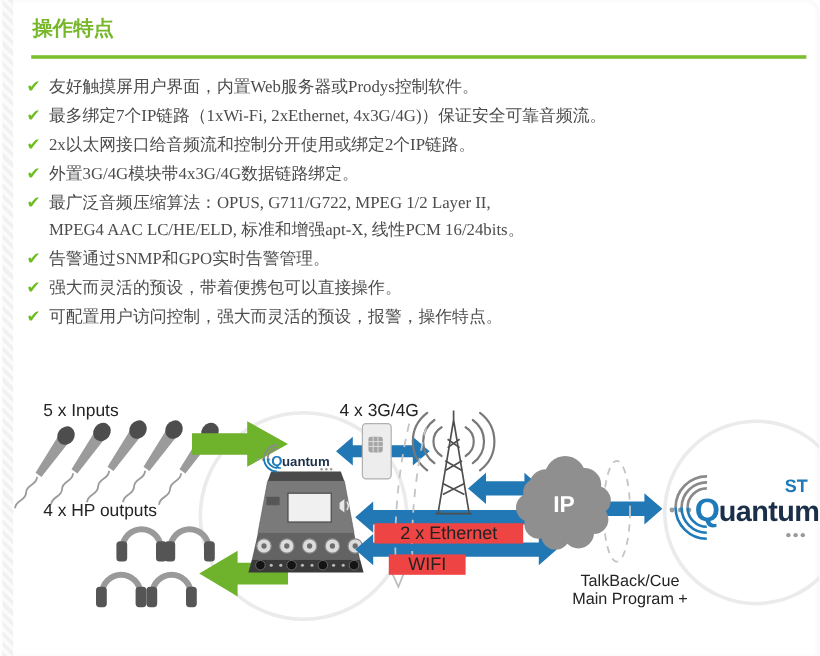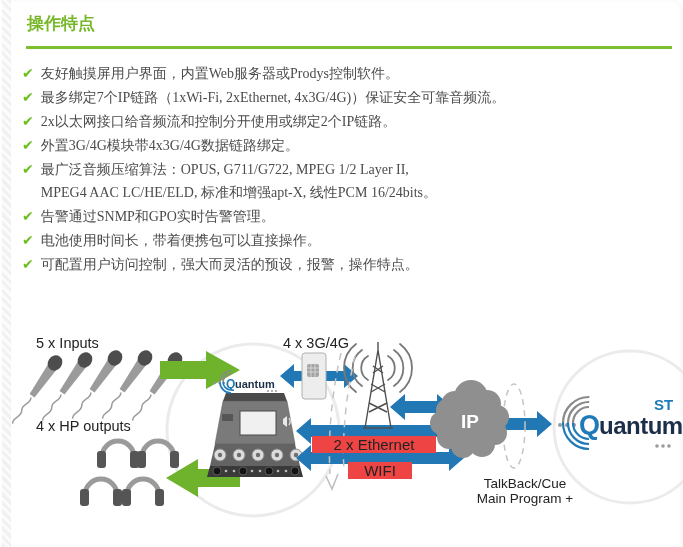--- a/index.html
+++ b/index.html
@@ -76,21 +76,21 @@
         <span>最广泛音频压缩算法：OPUS, G711/G722, MPEG 1/2 Layer II,</span><br>
         <span>MPEG4 AAC LC/HE/ELD, 标准和增强apt-X, 线性PCM 16/24bits。</span>
       </span>
     </div>
     <div class="feat">
       <span class="check">✔</span>
       <span class="ftext">告警通过SNMP和GPO实时告警管理。</span>
     </div>
     <div class="feat">
       <span class="check">✔</span>
-      <span class="ftext">电池使用时间长，带着便携包可以直接操作。</span>
+      <span class="ftext">强大而灵活的预设，带着便携包可以直接操作。</span>
     </div>
     <div class="feat">
       <span class="check">✔</span>
       <span class="ftext">可配置用户访问控制，强大而灵活的预设，报警，操作特点。</span>
     </div>
   </div>
 
   <div class="diagram">
     <svg width="683" height="222" viewBox="0 325 683 222">
 
@@ -259,20 +259,20 @@
         <circle cx="657" cy="446" r="1.8" fill="#9a9a9a"></circle>
           <circle cx="663" cy="446" r="1.8" fill="#9a9a9a"></circle>
           <circle cx="669" cy="446" r="1.8" fill="#9a9a9a"></circle>
       </g>
     </svg>
 
     <div class="dlabel" style="left:36px; top:10px;">5 x Inputs</div>
     <div class="dlabel" style="left:36px; top:93px;">4 x HP outputs</div>
     <div class="dlabel" style="left:283px; top:10px;">4 x 3G/4G</div>
     <div class="dlabel boxed" style="left:312px; top:111px; width:118px; font-size:15px;">2 x Ethernet</div>
-    <div class="dlabel boxed" style="left:348px; top:137px; width:58px; font-size:15px;">WIFI</div>
+    <div class="dlabel boxed" style="left:324px; top:137px; width:58px; font-size:15px;">WIFI</div>
     <div class="ip-label">IP</div>
     <div class="dlabel center" style="left:452px; top:151px; width:146px; font-size:13.5px; line-height:15px;">
       <div>TalkBack/Cue</div>
       <div>Main Program +</div>
     </div>
   </div>
 </div>
 
 </body></html>

